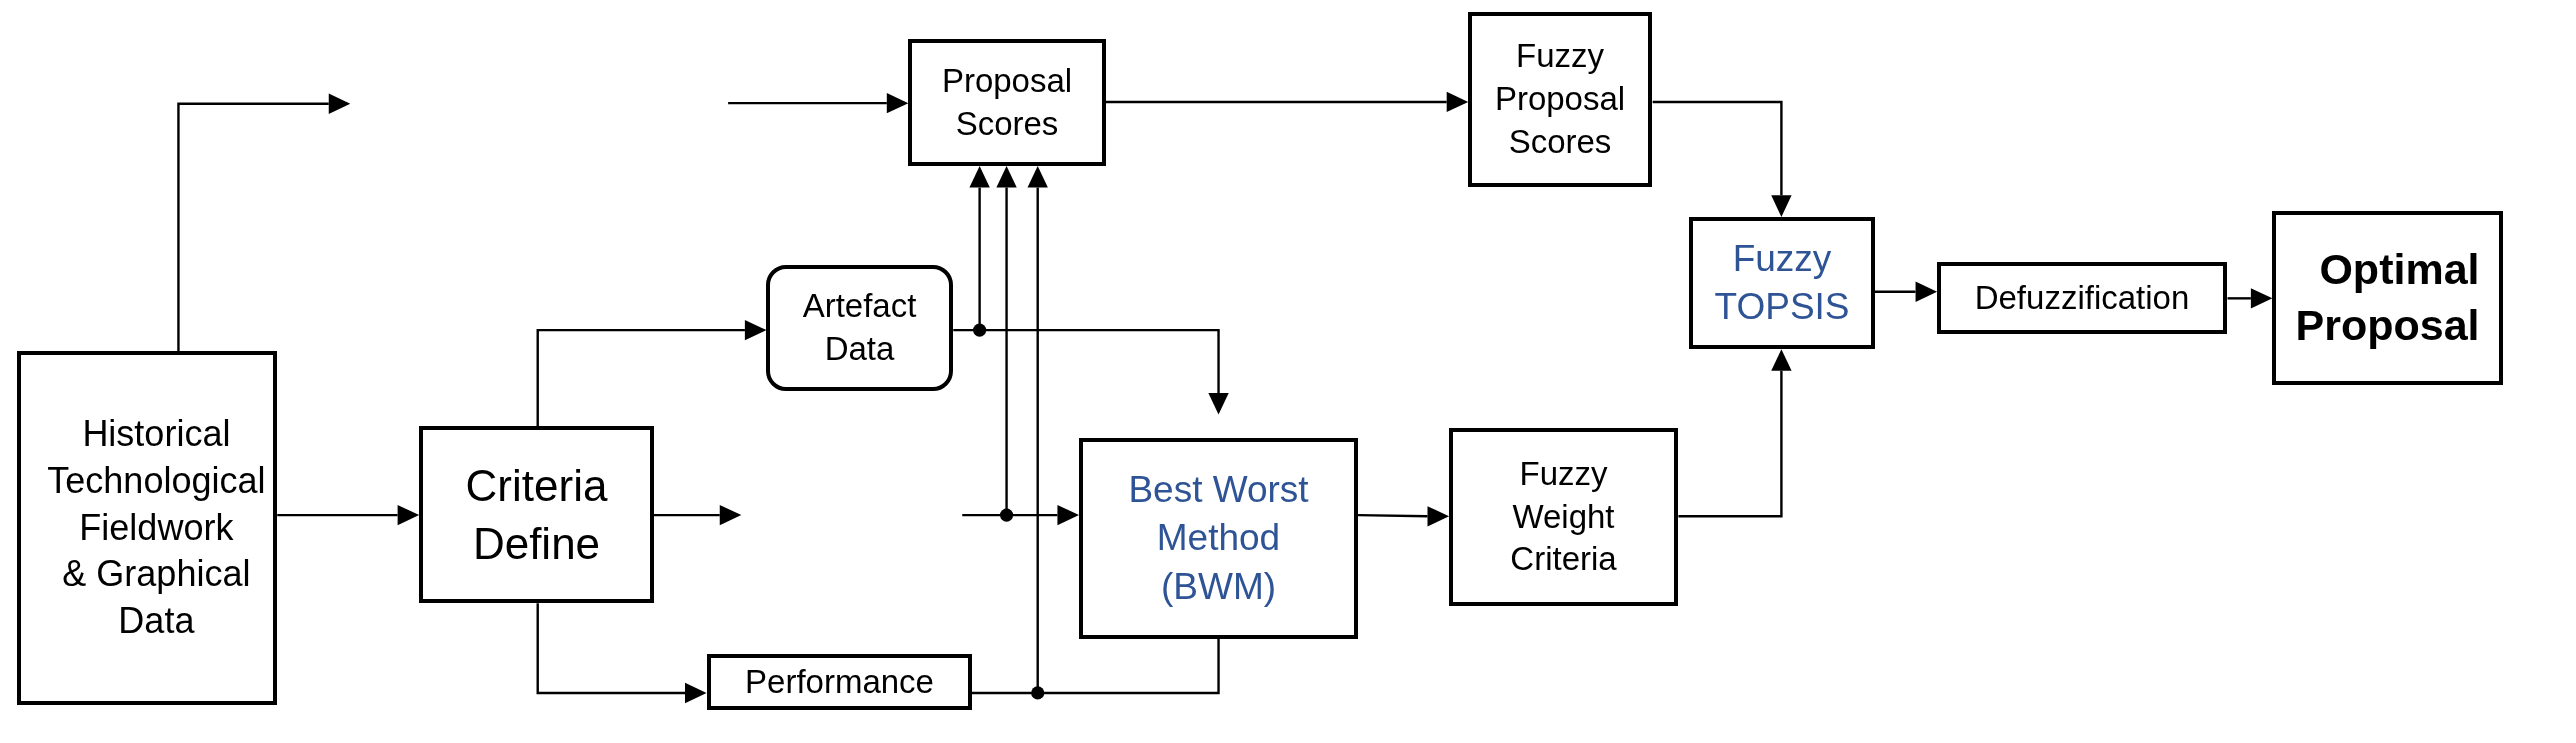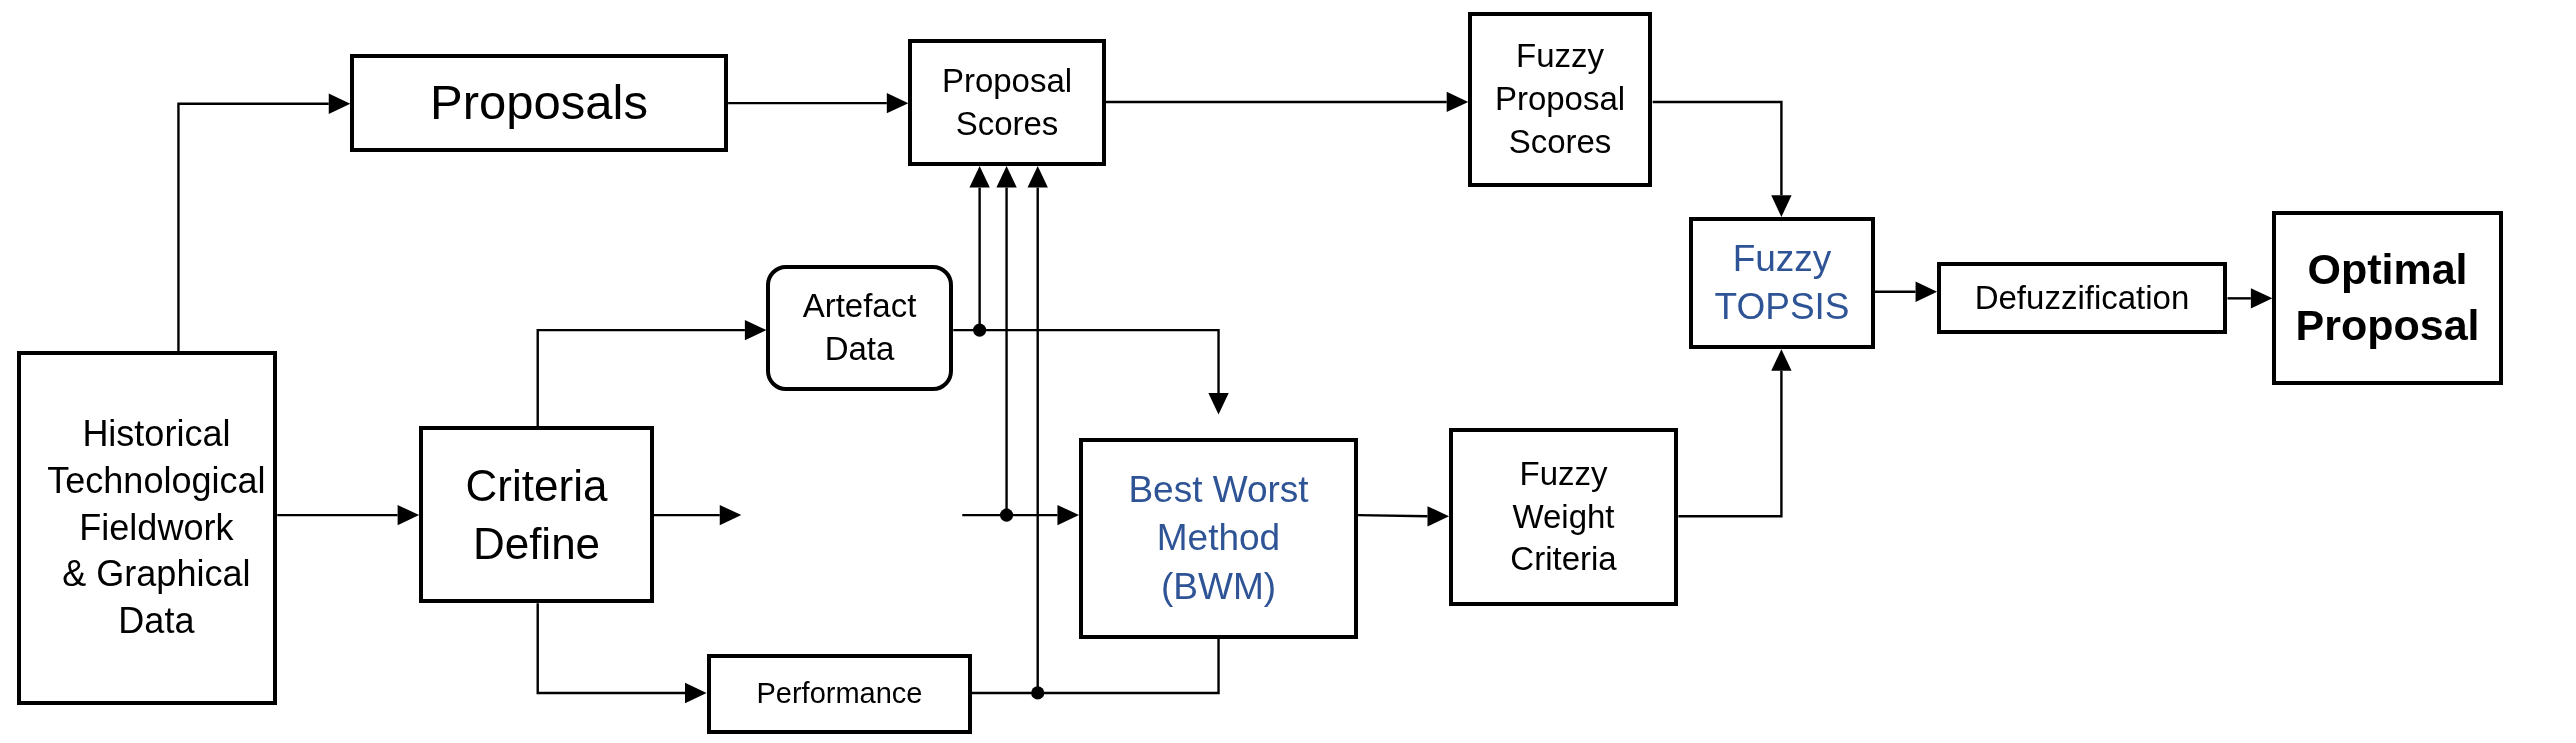--- a/index.html
+++ b/index.html
@@ -100,45 +100,44 @@
     <polyline class="edge" points="2803,862 2975,862 2975,619"></polyline>
     <polygon class="arrowhead" points="2975,583 2958,619 2992,619"></polygon>
   </svg>
 
   <div class="node" style="left:17.4px; top:351px; width:260px; height:354px; font-size:36px;padding-left:18px;">Historical
 Technological
 Fieldwork
 &amp; Graphical
 Data</div>
 
-  <div class="node" style="left:350px; top:54px; width:378px; height:98px; font-size:49px;">Proposals</div>
 
   <div class="node" style="left:908px; top:39px; width:198px; height:127px; font-size:33px;">Proposal
 Scores</div>
 
   <div class="node" style="left:1468px; top:12px; width:184px; height:175px; font-size:33px;">Fuzzy
 Proposal
 Scores</div>
 
   <div class="node accent" style="left:1689px; top:217px; width:186px; height:132px; font-size:37px;">Fuzzy
 TOPSIS</div>
 
   <div class="node" style="left:1937px; top:262px; width:290px; height:72px; font-size:33px;">Defuzzification</div>
 
-  <div class="node bold" style="left:2272px; top:211px; width:231px; height:174px; font-size:43px;">Optimal
+  <div class="node bold" style="left:2272px; top:211px; width:231px; height:174px; font-size:43px;text-align:right;">Optimal
 Proposal</div>
 
   <div class="node" style="left:419px; top:426px; width:235px; height:177px; font-size:44px;">Criteria
 Define</div>
 
   <div class="node" style="left:766px; top:265px; width:187px; height:126px; font-size:33px;border-radius:20px;">Artefact
 Data</div>
 
 
-  <div class="node" style="left:707px; top:654px; width:265px; height:80px; font-size:29px;">Performance</div>
+  <div class="node" style="left:707px; top:654px; width:265px; height:56px; font-size:33px;">Performance</div>
 
   <div class="node accent" style="left:1079px; top:438px; width:279px; height:201px; font-size:37px;">Best Worst
 Method
 (BWM)</div>
 
   <div class="node" style="left:1449px; top:428px; width:229px; height:178px; font-size:33px;">Fuzzy
 Weight
 Criteria</div>
 
 </div>

